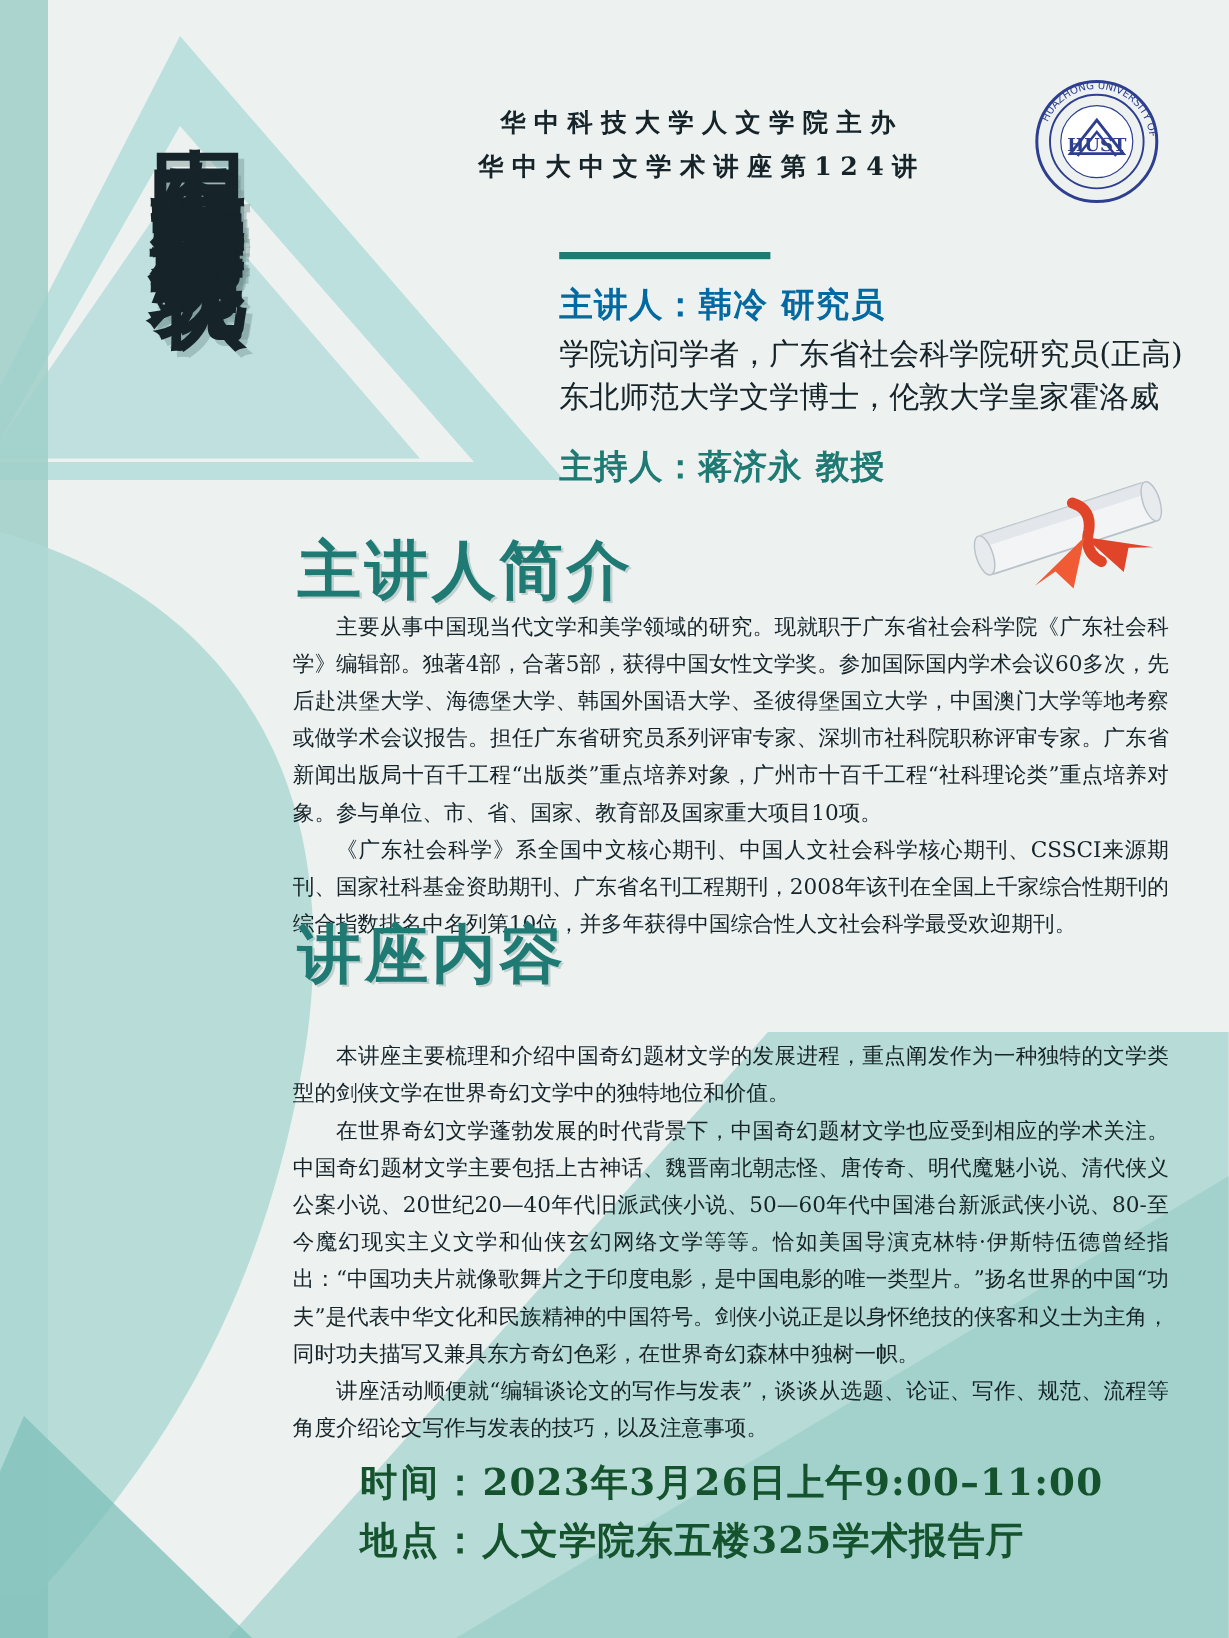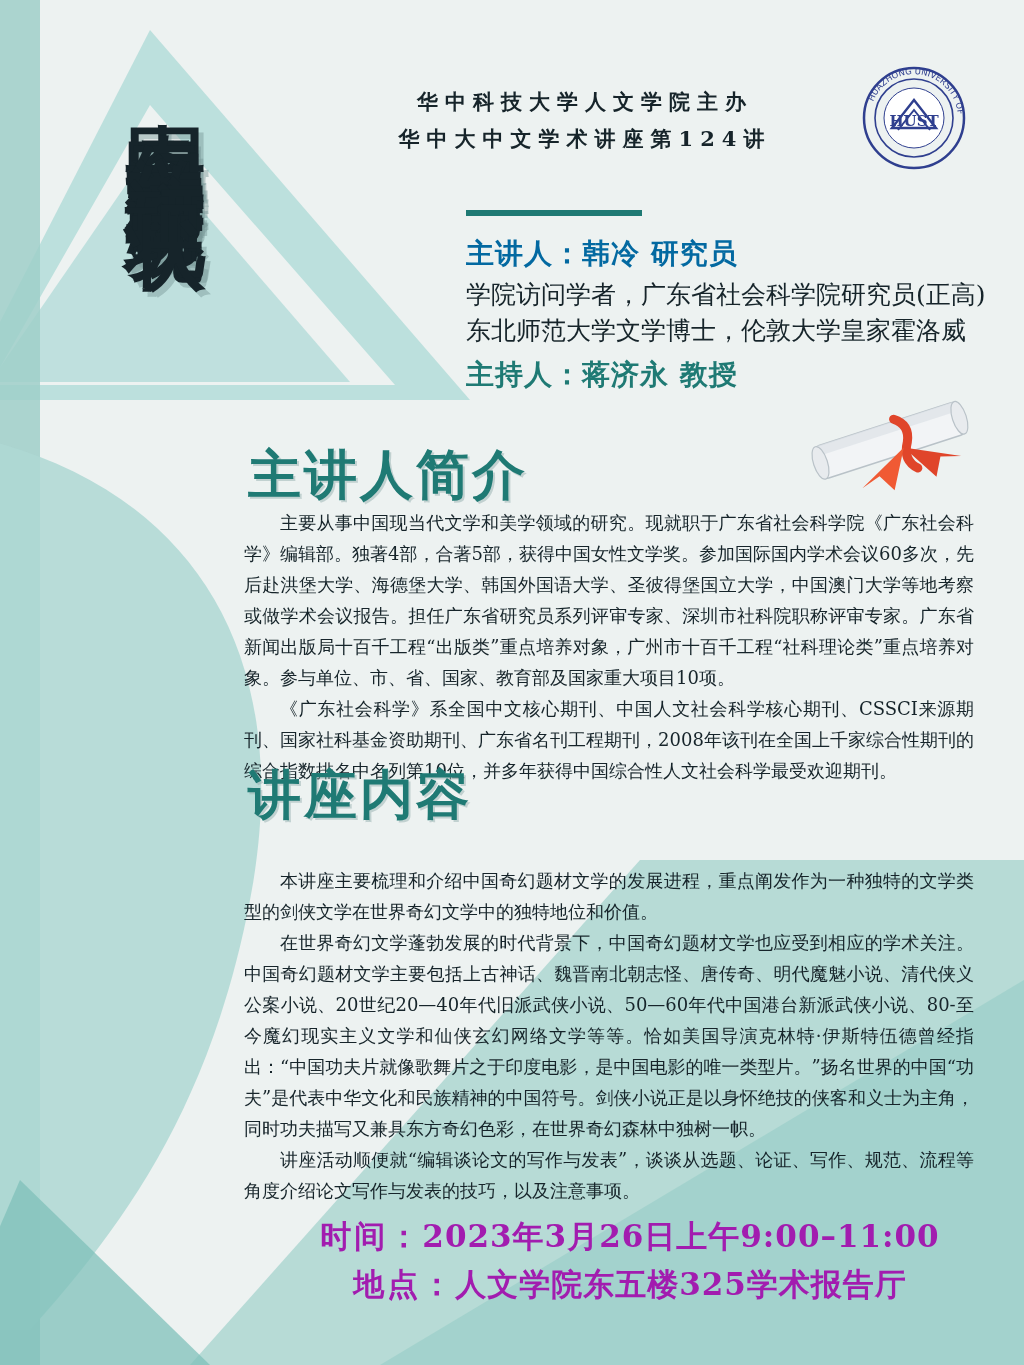--- a/index.html
+++ b/index.html
@@ -97,21 +97,21 @@
     font-size: 25px;
     line-height: 1.45;
     color: #16242a;
     font-family: "DejaVu Serif", "Liberation Serif", serif;
   }
   .host-head {
     font-size: 28px;
     font-weight: bold;
     color: #1f7a74;
     letter-spacing: 1px;
-    margin-top: 2px;
+    margin-top: 16px;
     line-height: 1.7;
     font-family: "DejaVu Serif", "Liberation Serif", serif;
   }
 
   
   .diploma { position: absolute; left: 806px; top: 382px; width: 190px; height: 120px; }
 
   
   .section-title {
     position: absolute;
@@ -138,22 +138,21 @@
   .body-text p { margin: 0; text-indent: 2em; }
   #intro-body { top: 508px; }
   #content-body { top: 866px; }
 
   
   .footer {
     position: absolute;
     left: 300px;
     top: 1212px;
     width: 660px;
-    color: #a21caf;
-    text-align: center;
+    color: #14532d;
   }
   .footer div {
     font-size: 31px;
     font-weight: bold;
     line-height: 1.55;
     letter-spacing: 1px;
     font-family: "DejaVu Serif", "Liberation Serif", serif;
   }
   .footer .lbl { letter-spacing: 3px; }
 </style>

